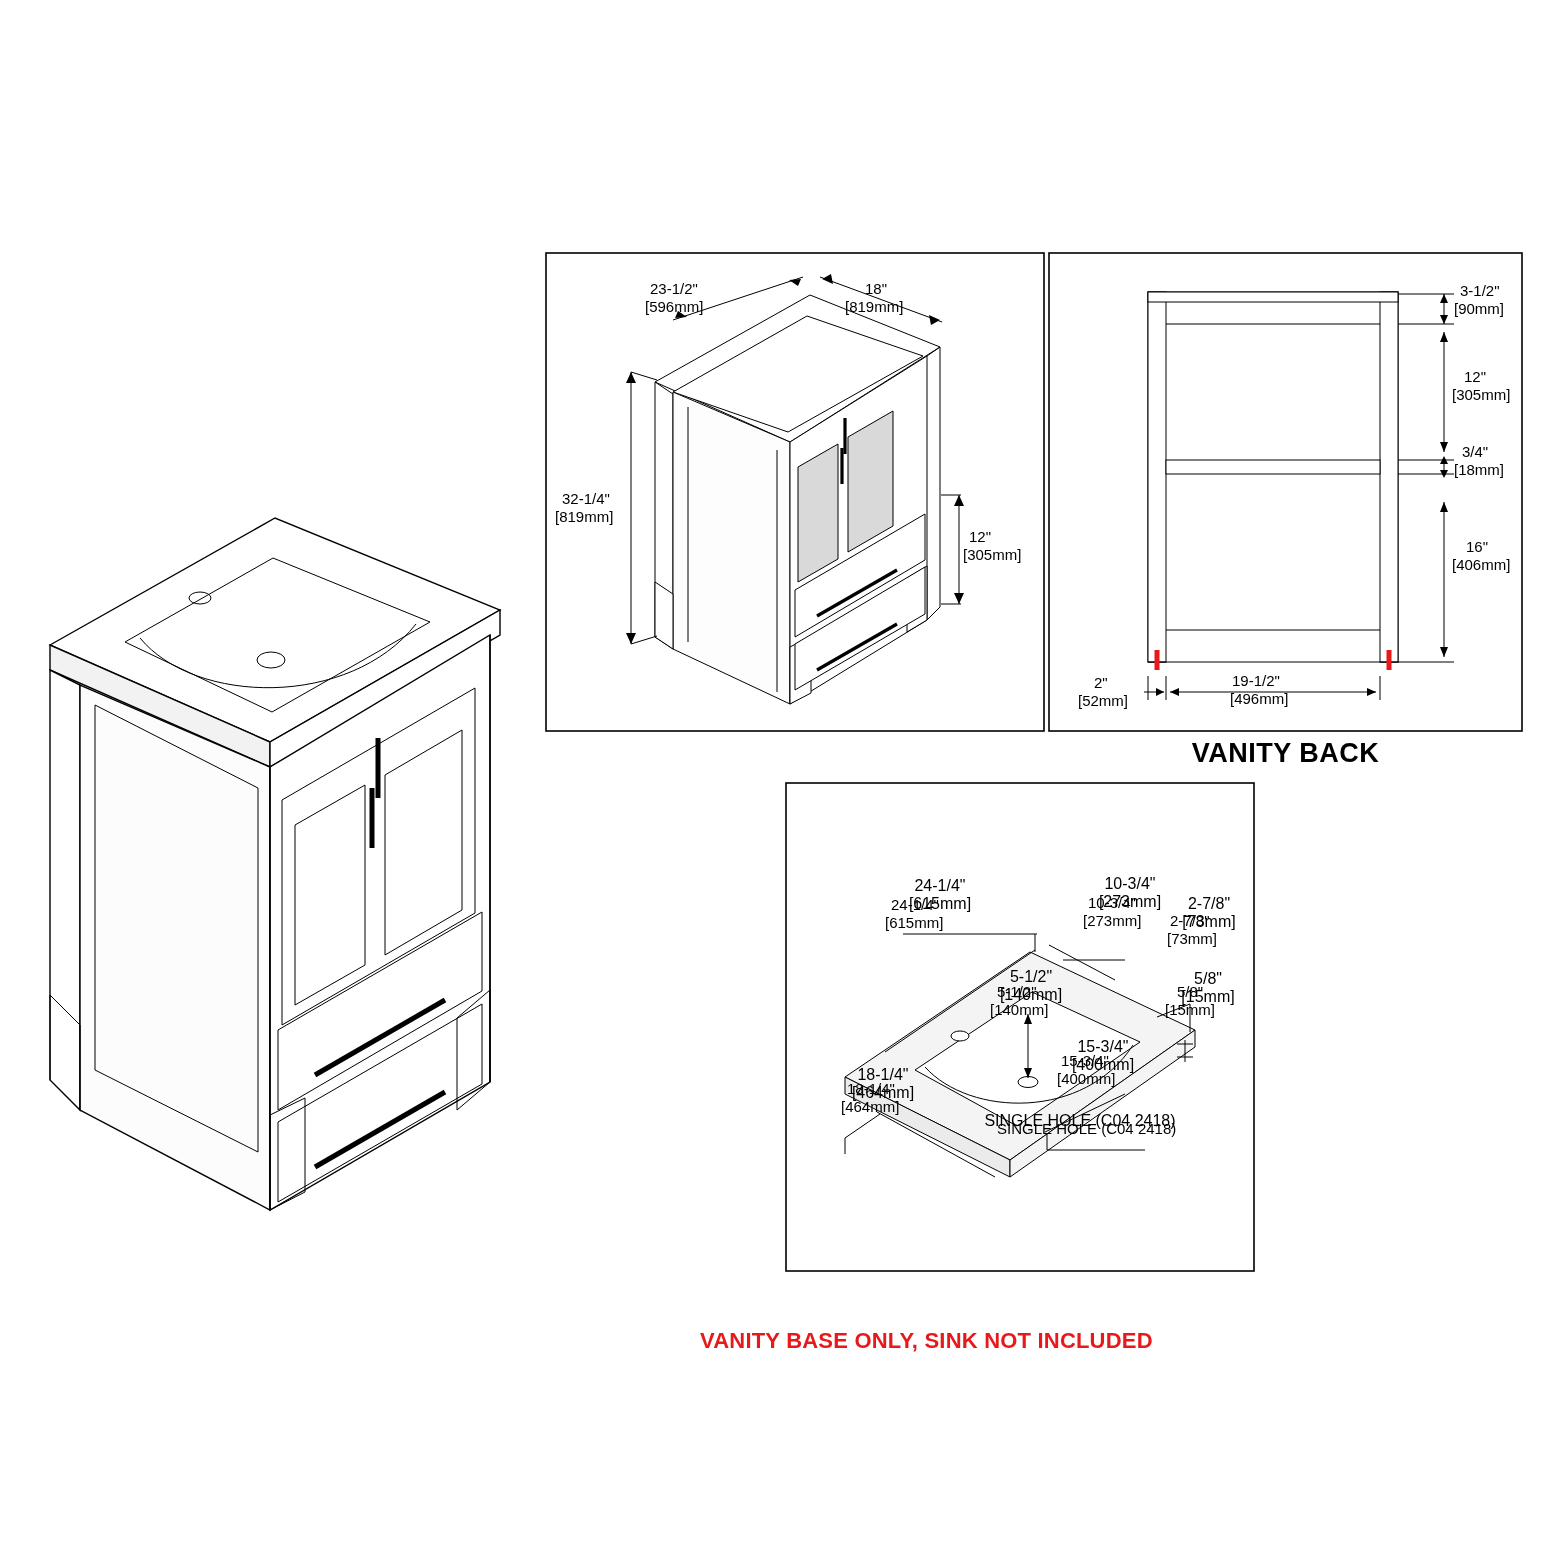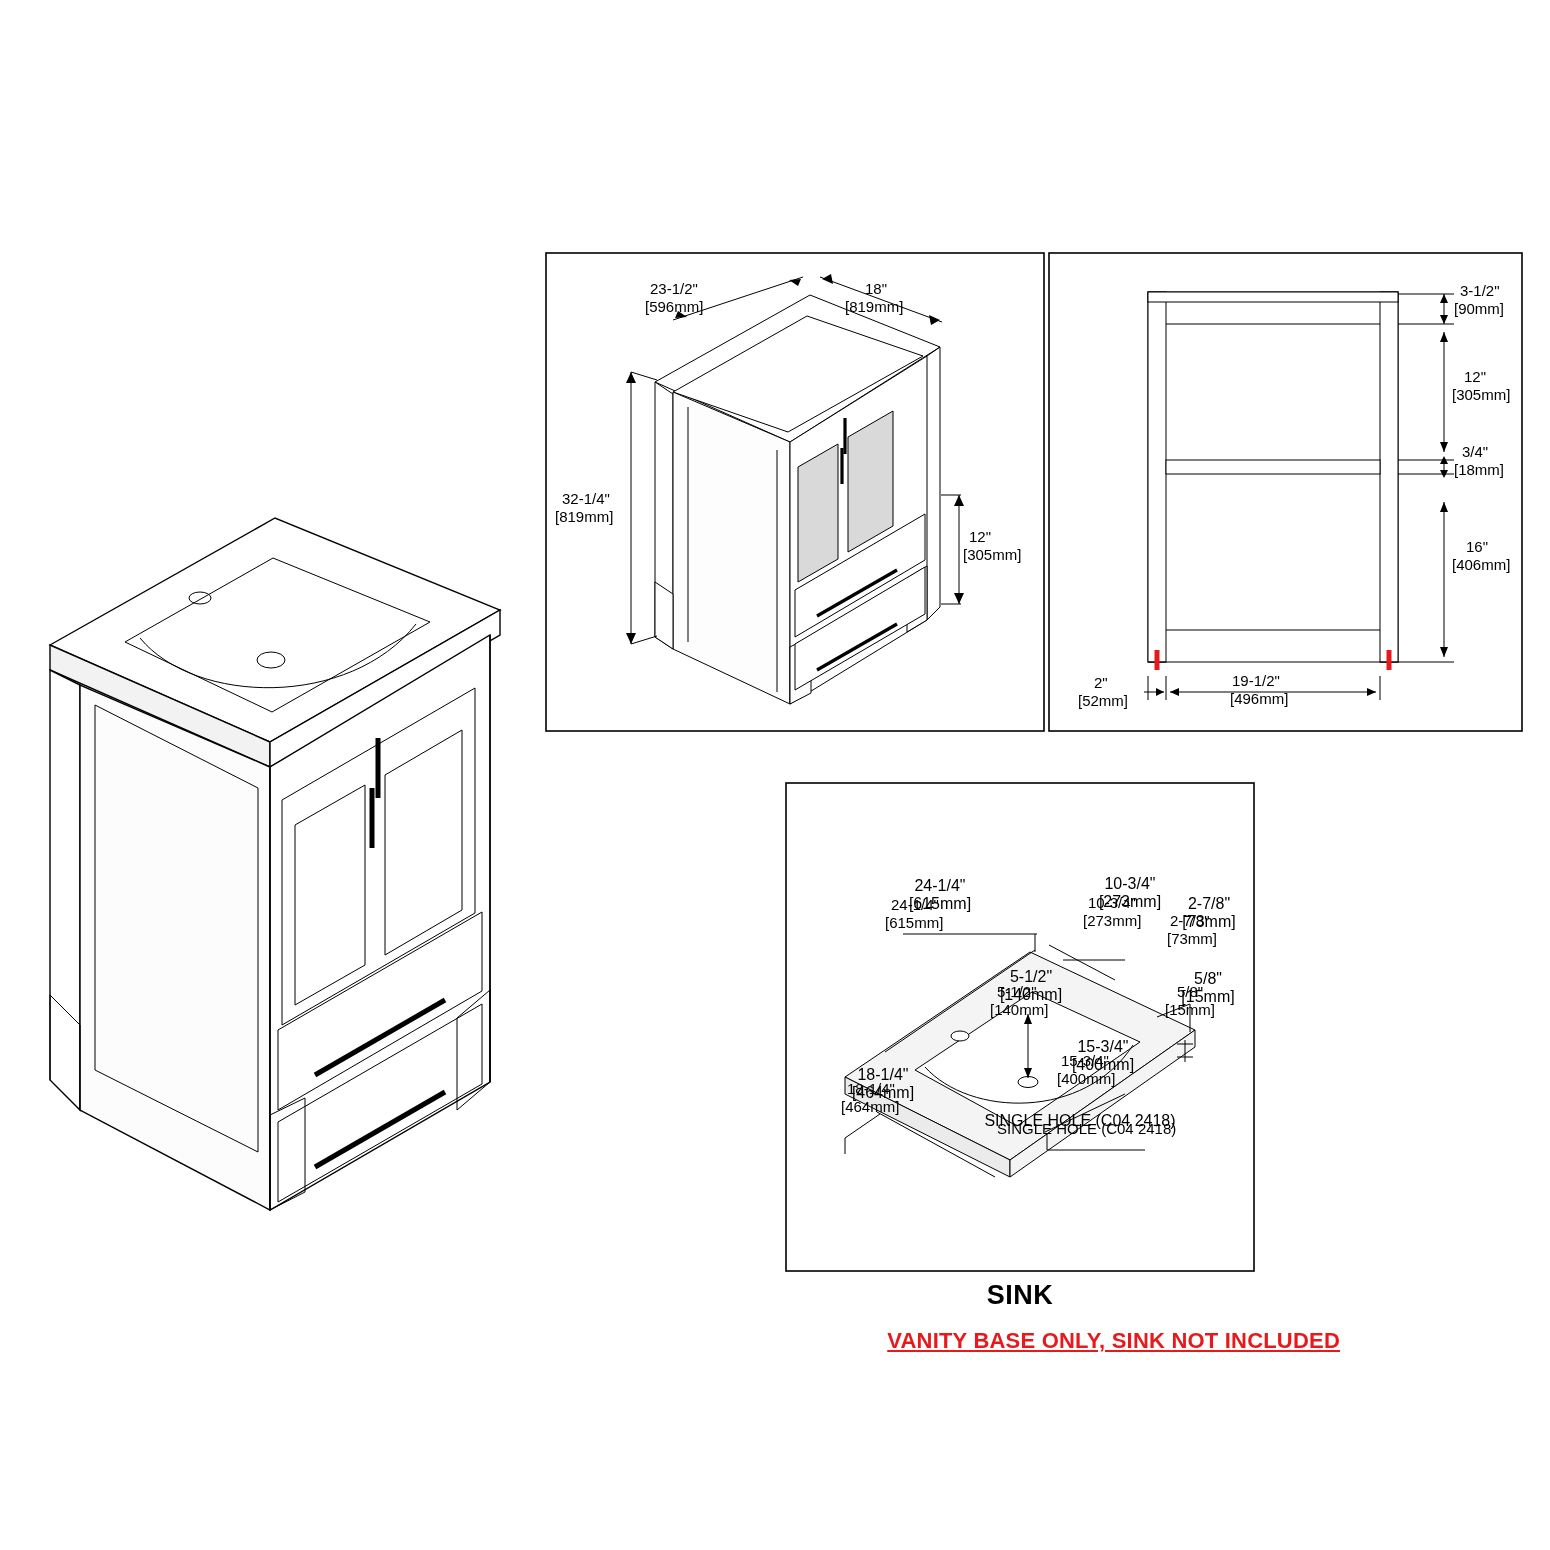--- a/index.html
+++ b/index.html
@@ -25,26 +25,25 @@
   .panel-label {
     position: absolute;
     text-align: center;
     font-size: 27px;
     font-weight: bold;
     letter-spacing: 0.5px;
     color: #000;
   }
   .note {
     position: absolute;
-    text-align: right;
+    text-align: left;
     font-size: 22px;
     font-weight: bold;
     color: #e8191b;
     letter-spacing: 0.2px;
-    text-decoration: underline;
   }
   .dim {
     font-family: "Liberation Sans", sans-serif;
     font-size: 15px;
     fill: #000;
   }
   .cap {
     font-family: "Liberation Sans", sans-serif;
     font-size: 15px;
     fill: #000;
@@ -235,20 +234,21 @@
     <text class="dim" x="404" y="148">[305mm]</text>
     <text class="dim" x="414" y="205">3/4"</text>
     <text class="dim" x="406" y="223">[18mm]</text>
     <text class="dim" x="418" y="300">16"</text>
     <text class="dim" x="404" y="318">[406mm]</text>
     <text class="dim" x="46" y="436">2"</text>
     <text class="dim" x="30" y="454">[52mm]</text>
     <text class="dim" x="184" y="434">19-1/2"</text>
     <text class="dim" x="182" y="452">[496mm]</text>
   </svg>
+  <div class="panel-label" style="left:1048px;top:738px;width:475px;">VANITY BACK</div>
 
   <svg width="470" height="490" viewBox="0 0 470 490" style="position:absolute;left:785px;top:782px;">
     <rect x="1" y="1" width="468" height="488" class="ln-box"></rect>
     <g class="ln-thin">
 
       <polygon points="60,295 245,170 410,248 225,378" fill="#f4f4f4"></polygon>
       <polygon points="60,295 60,312 225,395 225,378" fill="#ebebeb"></polygon>
       <polygon points="225,378 225,395 410,265 410,248" fill="#f4f4f4"></polygon>
 
       <polygon points="130,288 247,210 355,260 232,344" fill="#ffffff"></polygon>
@@ -334,16 +334,15 @@
       <span>15-3/4"</span><br>
       <span>[400mm]</span>
     </div>
     <div style="position:absolute;left:48px;top:284px;font-size:16px;text-align:center;width:100px;">
       <span>18-1/4"</span><br>
       <span>[464mm]</span>
     </div>
     <div style="position:absolute;left:165px;top:330px;font-size:16px;text-align:center;width:260px;">SINGLE HOLE (C04 2418)</div>
   </div>
 
-  <div class="panel-label" style="left:785px;top:1280px;width:470px;">SINK</div>
   <div class="note" style="left:700px;top:1328px;width:640px;">VANITY BASE ONLY, SINK NOT INCLUDED</div>
 
 </div>
 
 </body></html>

